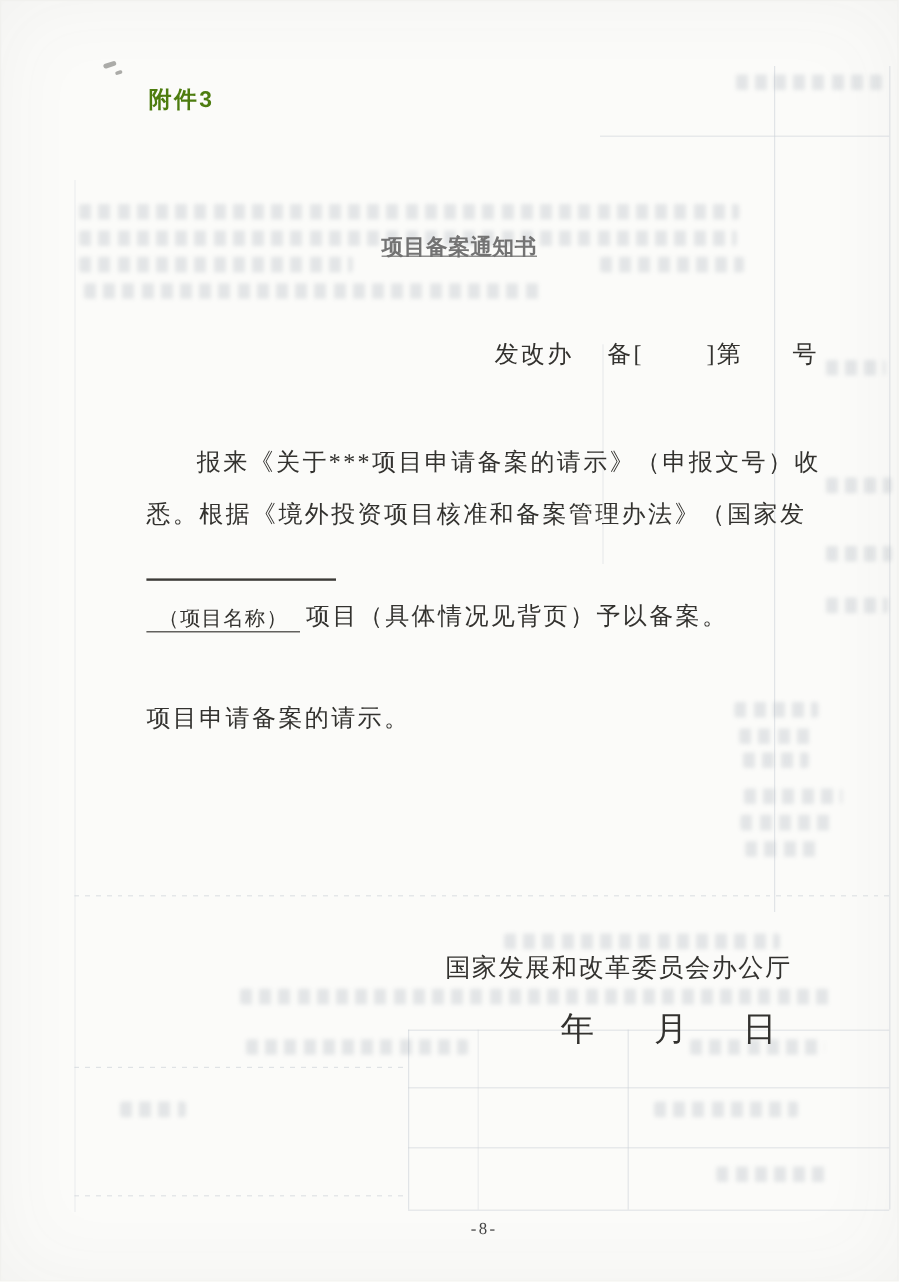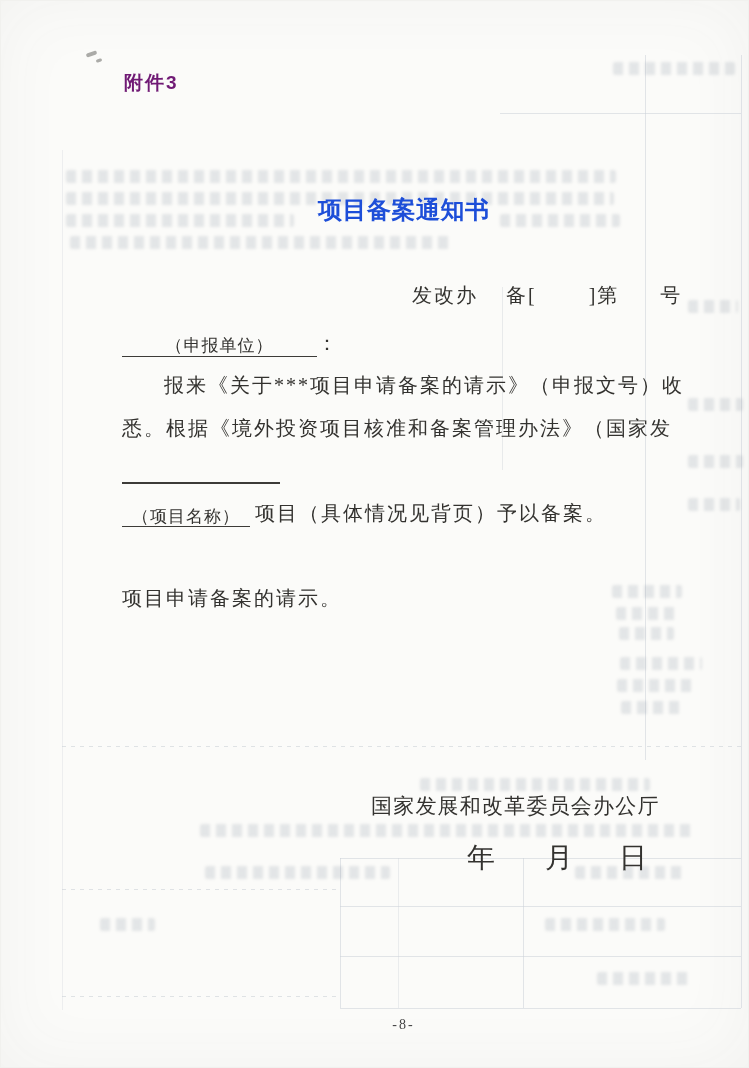--- a/index.html
+++ b/index.html
@@ -8,22 +8,22 @@
     width:749px; height:1068px;
     background:#fbfbf9;
     overflow:hidden;
     box-shadow: inset 0 0 0 1px #f1f1ee, inset 0 0 70px rgba(80,80,75,.05);
     font-family:"Liberation Serif","DejaVu Serif",serif;
     color:#33322f;
   }
   .hei { font-family:"Liberation Sans","DejaVu Sans",sans-serif; font-weight:bold; }
   .abs { position:absolute; white-space:nowrap; }
 
-  .attach   { left:124px; top:70px;  font-size:19px; letter-spacing:2px; color:#701a75; }
-  .title    { left:318px; top:194px; font-size:24px; letter-spacing:0.5px; color:#1d4ed8; }
+  .attach   { left:124px; top:70px;  font-size:19px; letter-spacing:2px; color:#4d7c0f; }
+  .title    { left:318px; top:194px; font-size:18px; letter-spacing:0.5px; color:#737373;text-decoration:underline; }
   .docnum   { left:412px; top:282px; font-size:20px; letter-spacing:2px; }
   .sp       { display:inline-block; height:1px; }
 
   .salut    { left:122px; top:330px; font-size:20px; }
   .body-line{ font-size:20px; letter-spacing:2px; }
   .blank-ul {
     display:inline-block; border-bottom:1.6px solid #3c3b38;
     height:26px; line-height:28px; text-align:center; vertical-align:bottom;
   }
   .blank-label { font-size:17px; letter-spacing:1px; }
@@ -94,23 +94,20 @@
   <div class="speck" style="left:96px; top:59px; width:6px; height:3px;"></div>
 
   <div class="abs attach hei">附件3</div>
 
   <div class="abs title hei">项目备案通知书</div>
 
   <div class="abs docnum">
     <span>发改办</span><span class="sp" style="width:28px;"></span><span>备[</span><span class="sp" style="width:52px;"></span><span>]第</span><span class="sp" style="width:41px;"></span><span>号</span>
   </div>
 
-  <div class="abs salut">
-    <span class="blank-ul" style="width:195px;"><span class="blank-label">（申报单位）</span></span><span>：</span>
-  </div>
 
   <div class="abs body-line" style="left:164px; top:372px;">报来《关于***项目申请备案的请示》（申报文号）收</div>
   <div class="abs body-line" style="left:122px; top:415px;">悉。根据《境外投资项目核准和备案管理办法》（国家发</div>
   <div class="abs body-line" style="left:122px; top:458px;">
     <span class="ul-fill" style="width:158px;"></span>
   </div>
   <div class="abs body-line" style="left:122px; top:500px;">
     <span class="blank-ul" style="width:128px; height:24px; line-height:26px; margin-right:5px;"><span class="blank-label">（项目名称）</span></span><span>项目（具体情况见背页）予以备案。</span>
   </div>
   <div class="abs body-line" style="left:122px; top:585px;">项目申请备案的请示。</div>

